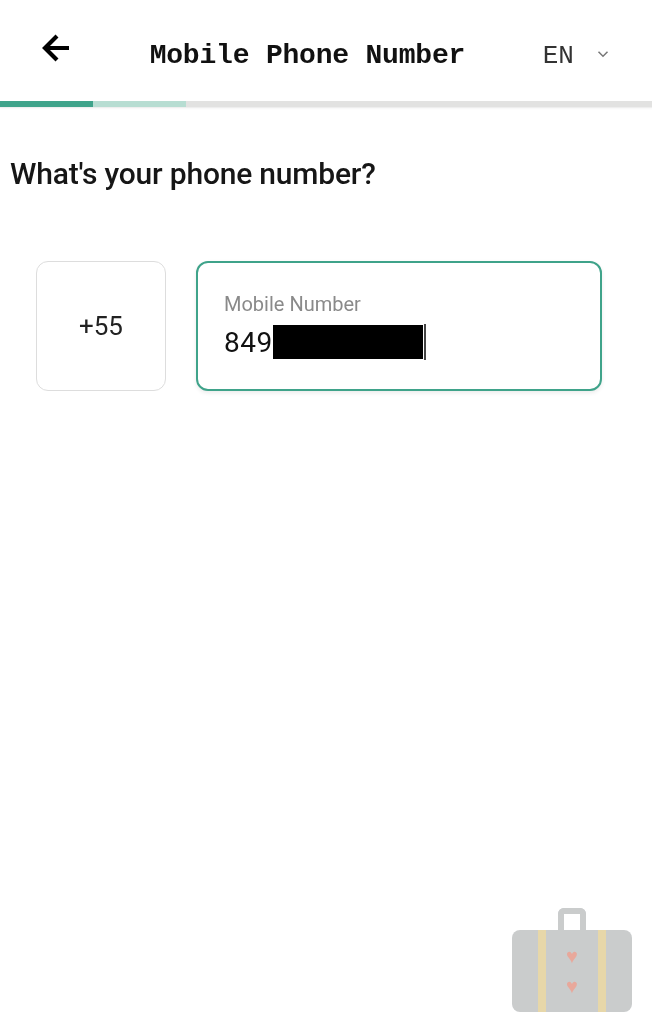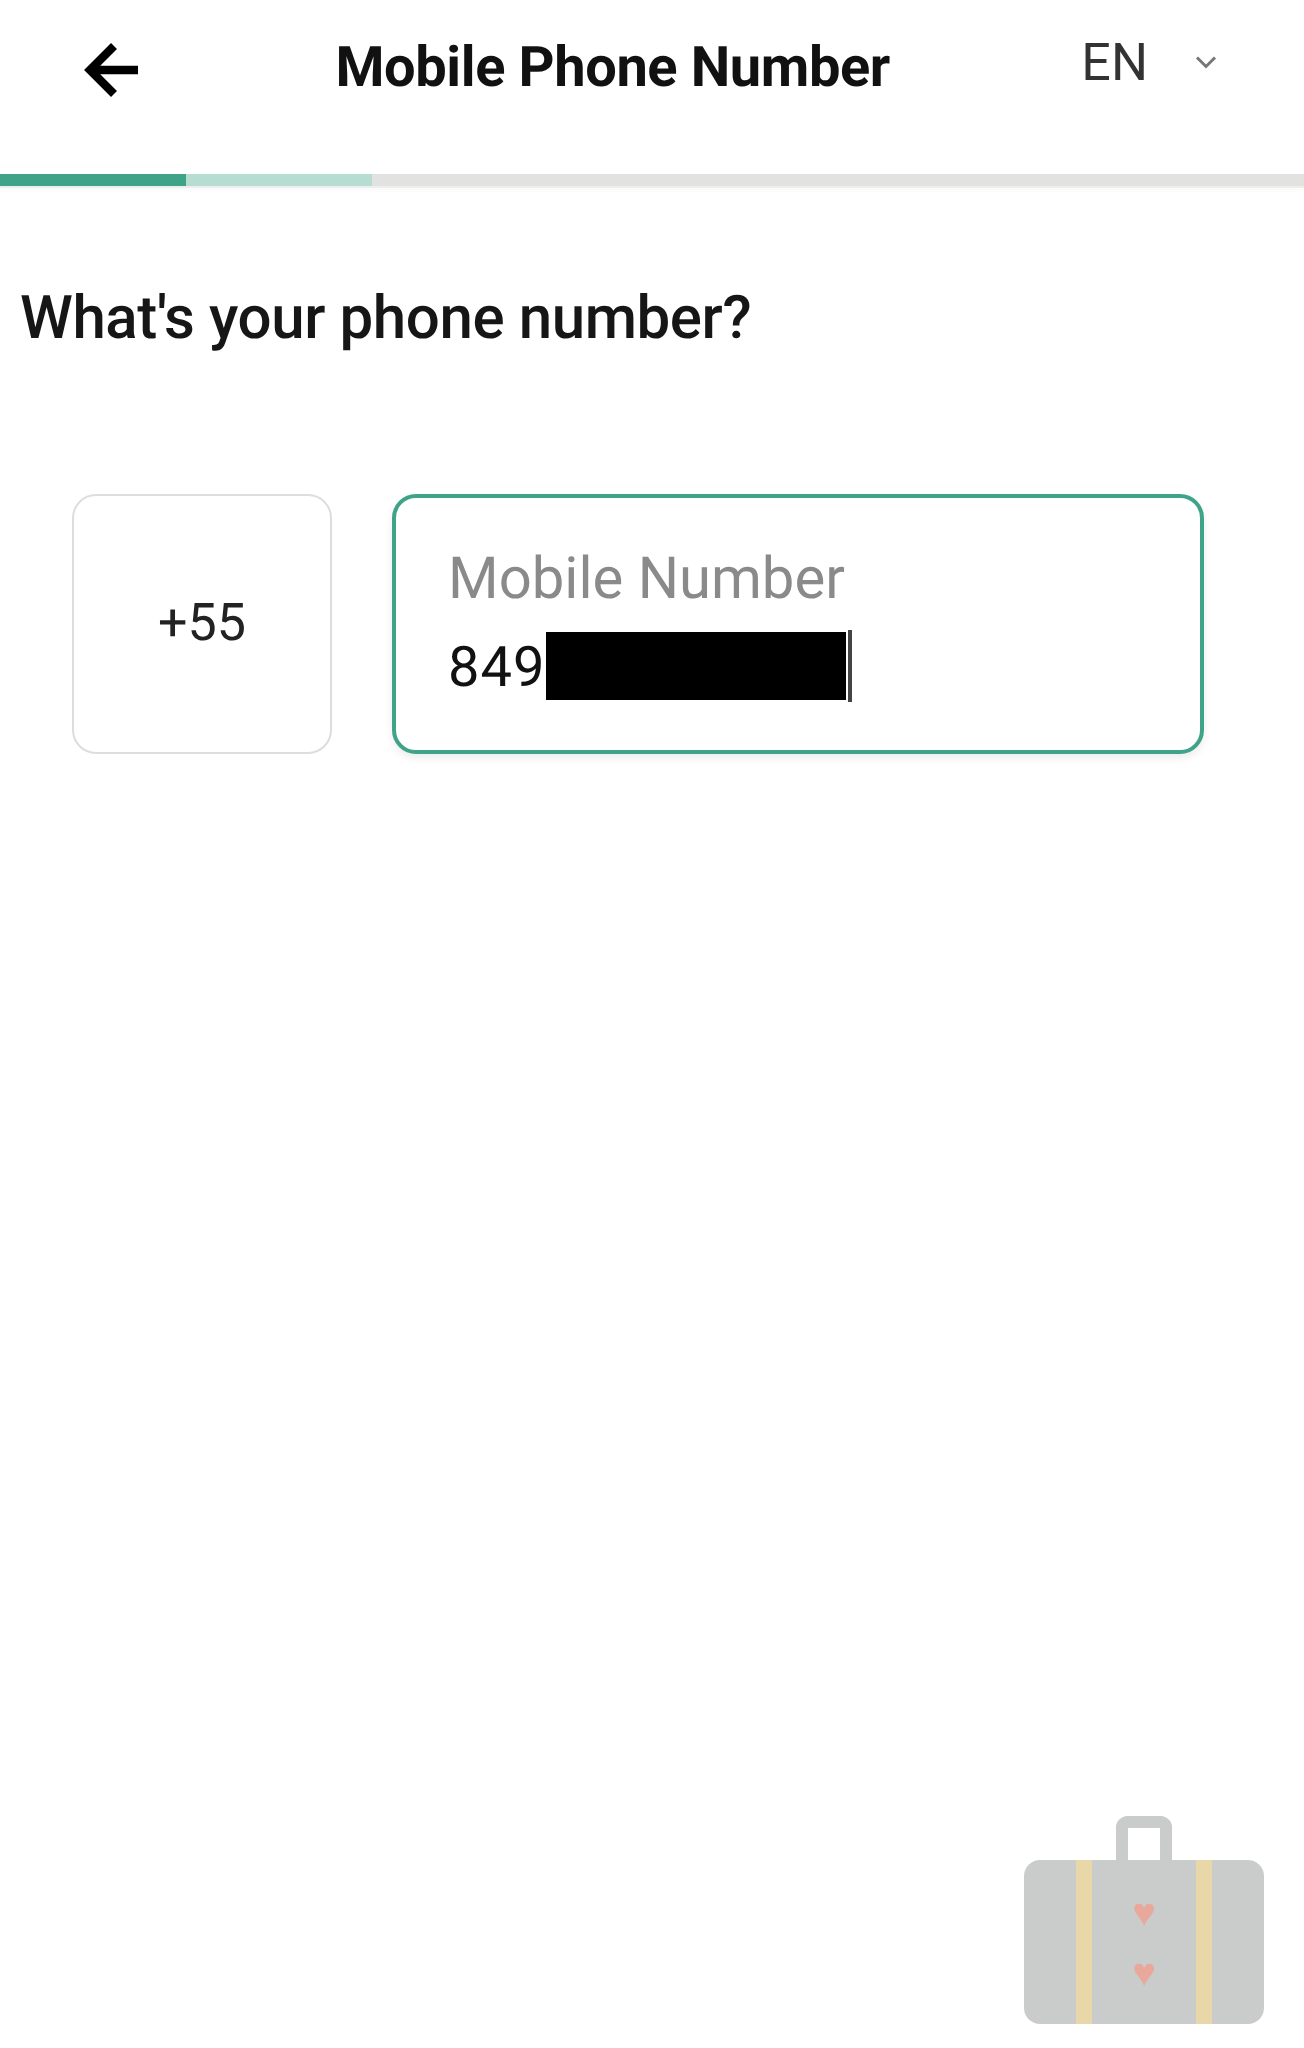--- a/index.html
+++ b/index.html
@@ -1,37 +1,37 @@
 <!DOCTYPE html>
 <html><head>
   <meta charset="utf-8">
   <style>
     * { box-sizing: border-box; margin: 0; padding: 0; }
     html, body { width: 652px; height: 1024px; font-family: -apple-system, BlinkMacSystemFont, "Segoe UI", Roboto, Helvetica, Arial, sans-serif; background: #fff; color: #111; overflow: hidden; position: relative; }
     
-    .header { display: flex; align-items: flex-start; justify-content: space-between; padding: 17px 40px 30px 36px; }
+    .header { display: flex; align-items: flex-end; justify-content: space-between; padding: 30px 40px 30px 36px; font-family: Liberation Mono, monospace; }
     .back-icon svg { width: 36px; height: 36px; stroke: #000; stroke-width: 2.8; fill: none; }
     .title { font-size: 28px; font-weight: 700; color: #111; letter-spacing: -0.2px; }
     .lang { display: flex; align-items: center; gap: 20px; font-size: 26px; color: #333; font-weight: 400; }
     .lang svg { width: 18px; height: 18px; stroke: #777; stroke-width: 2; fill: none; }
     
     .progress { display: flex; width: 100%; height: 6px; }
     .progress div { flex: 1; }
     .p1 { background: #3fa38a; }
     .p2 { background: #b7ddd2; }
     .p3 { background: #e2e2e1; }
     .progress-shadow { height: 1px; background: #eee; box-shadow: 0 1px 2px rgba(0,0,0,0.05); }
     
     .main { padding: 48px 50px 0 36px; }
     .heading { font-size: 30px; font-weight: 500; color: #161616; letter-spacing: -0.2px; margin-left: -26px; }
     
     .input-row { display: flex; gap: 30px; margin-top: 70px; align-items: stretch; height: 130px; }
     .country-code { width: 130px; border: 1px solid #ddd; border-radius: 12px; display: flex; align-items: center; justify-content: center; font-size: 26px; color: #222; background: #fff; }
     .phone-field { flex: 1; border: 2px solid #3fa38a; border-radius: 12px; background: #fff; box-shadow: 0 2px 4px rgba(0,0,0,0.08); display: flex; flex-direction: column; justify-content: center; padding: 0 26px; position: relative; }
-    .phone-label { font-size: 29px; color: #8a8a8a; margin-bottom: 8px; font-weight: 400; }
+    .phone-label { font-size: 20px; color: #8a8a8a; margin-bottom: 8px; font-weight: 400; }
     .phone-value-row { display: flex; align-items: center; }
     .phone-value { font-size: 28px; color: #111; font-weight: 400; letter-spacing: 0.5px; }
     .redaction { width: 150px; height: 34px; background: #000; display: inline-block; margin-left: 0; }
     .cursor { width: 2px; height: 36px; background: #444; display: inline-block; margin-left: 1px; }
     
     .continue-btn { margin-top: 58px; width: 100%; height: 86px; background: #4a9a87; color: #fff; border: none; border-radius: 14px; font-size: 26px; font-weight: 700; letter-spacing: 0.3px; cursor: pointer; }
     
     .suitcase { position: absolute; right: 20px; bottom: 12px; width: 120px; height: 110px; opacity: 0.98; }
     .suitcase .body { position: absolute; left: 0; top: 28px; width: 120px; height: 82px; background: #c9cbcc; border-radius: 8px; }
     .suitcase .handle { position: absolute; left: 46px; top: 6px; width: 28px; height: 24px; border: 6px solid #c9cbcc; border-bottom: none; border-radius: 6px 6px 0 0; background: transparent; }

